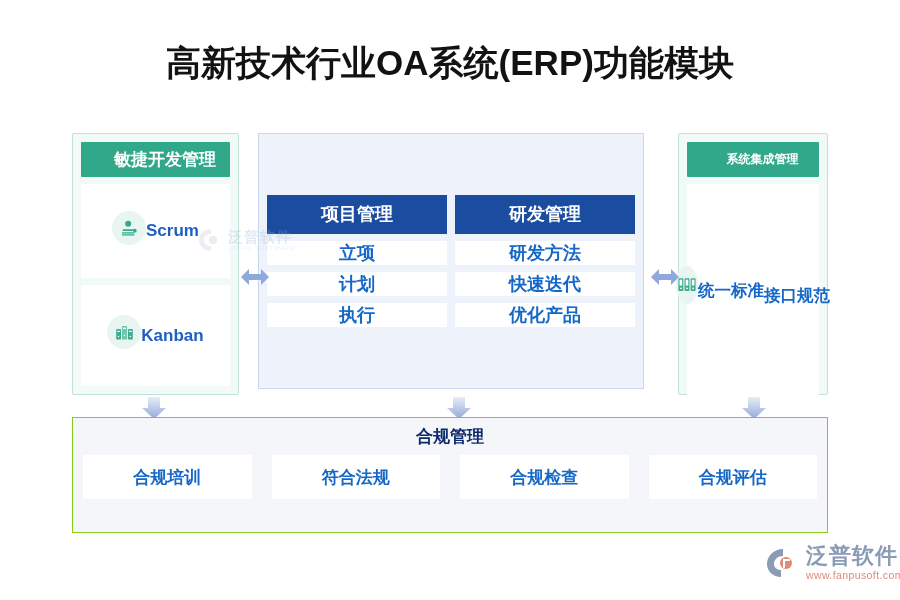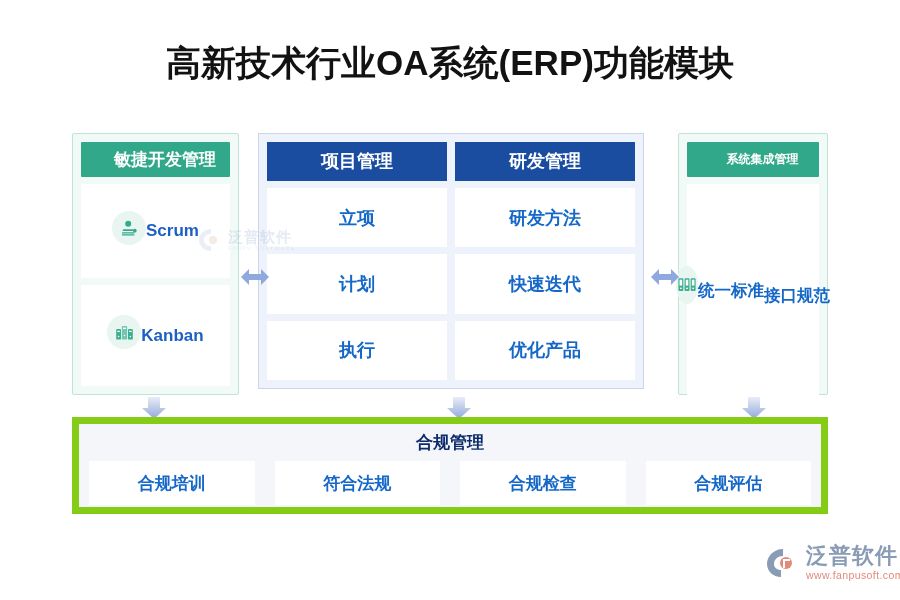--- a/index.html
+++ b/index.html
@@ -90,20 +90,21 @@
   
   #panel-center{
     position:absolute;left:258px;top:0;
     width:386px;height:256px;
     background:#eef2fa;
     border:1px solid #c9d6ee;
     box-sizing:border-box;
     padding:8px;
     display:flex;
     gap:8px;
+    align-items:center;
   }
   .center-col{flex:1;display:flex;flex-direction:column;gap:7px;}
   .center-head{
     background:#1a4ca0;
     color:#ffffff;
     font-size:18px;
     font-weight:bold;
     text-align:center;
     height:39px;line-height:39px;
     white-space:nowrap;
@@ -128,23 +129,23 @@
 
   
   .v-arrow{position:absolute;width:28px;height:24px;top:396px;}
   #down-arrow-1{left:140px;}
   #down-arrow-2{left:445px;}
   #down-arrow-3{left:740px;}
 
   
   #panel-compliance{
     position:absolute;left:72px;top:417px;
-    width:756px;height:97px;
+    width:756px;height:116px;
     background:#f4f6fa;
-    border:7px solid #84cc16;
+    border:1px solid #84cc16;
     box-sizing:border-box;
     padding:6px 10px 10px 10px;
   }
   .compliance-title{
     text-align:center;
     color:#0d2b6b;
     font-size:17px;
     font-weight:bold;
     line-height:26px;
     white-space:nowrap;

